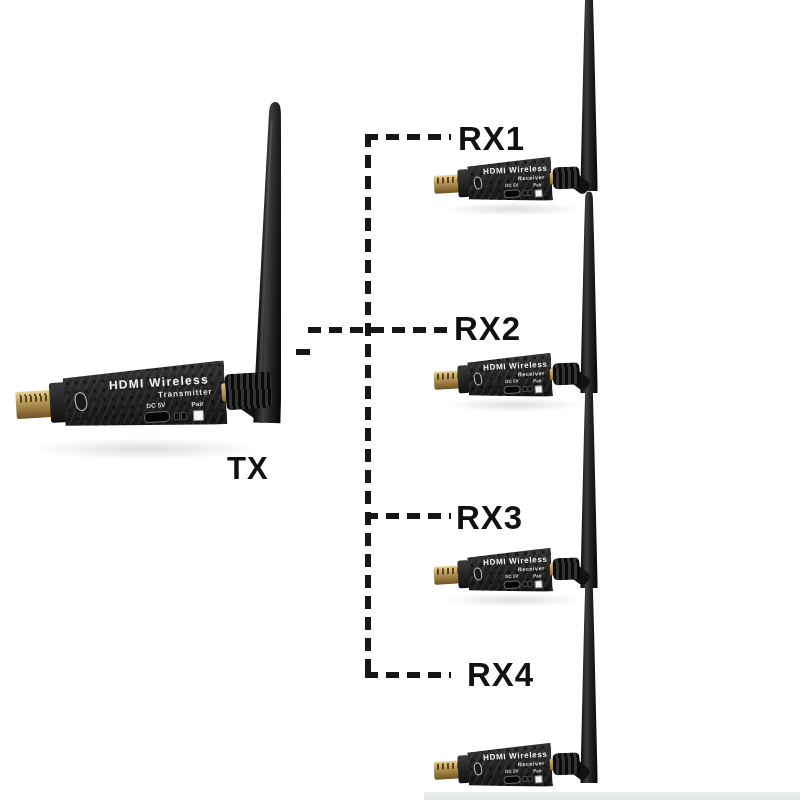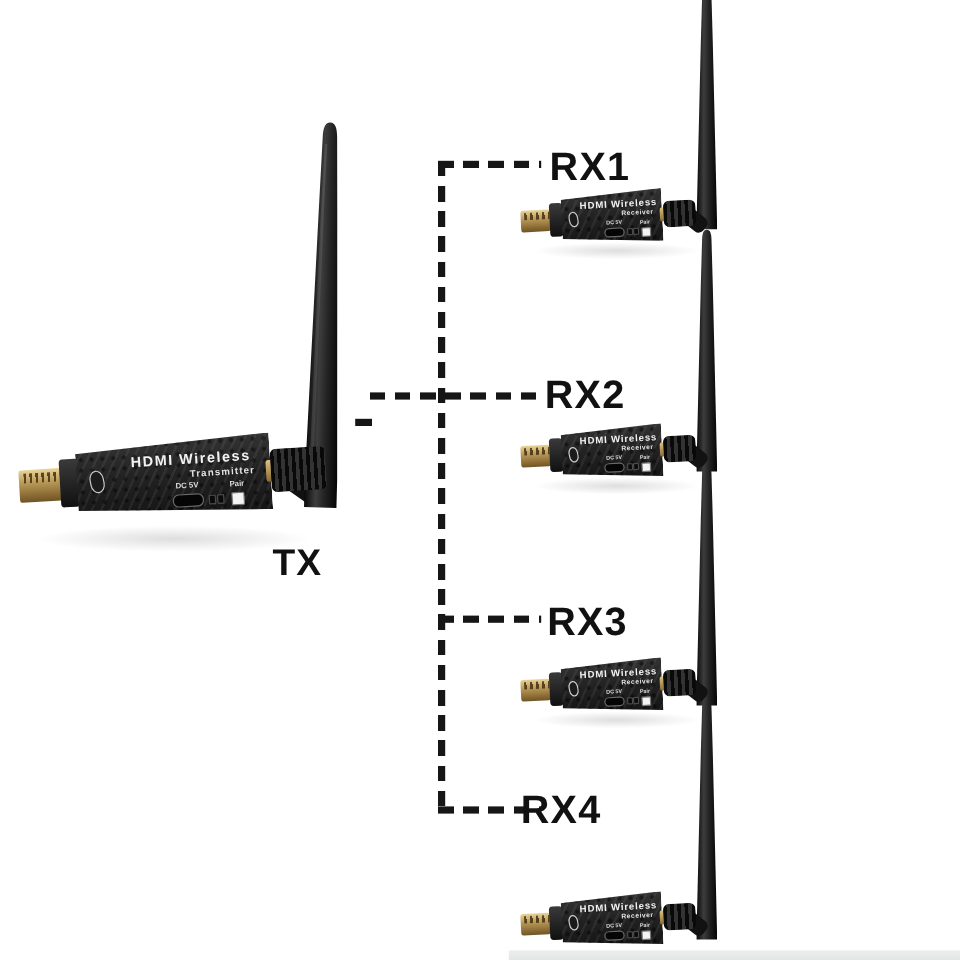--- a/index.html
+++ b/index.html
@@ -57,21 +57,21 @@
   <div class="dash-h" style="left:308px;top:327px;width:143px;"></div>
   <div class="dash-v" style="left:365px;top:134px;height:545px;"></div>
   <div class="dash-h" style="left:365px;top:134px;width:86px;"></div>
   <div class="dash-h" style="left:365px;top:513px;width:86px;"></div>
   <div class="dash-h" style="left:365px;top:672px;width:86px;"></div>
 
   <div class="biglabel txlabel" style="left:227px;top:453px;">TX</div>
   <div class="biglabel" style="left:458px;top:122px;">RX1</div>
   <div class="biglabel" style="left:454px;top:312px;">RX2</div>
   <div class="biglabel" style="left:456px;top:501px;">RX3</div>
-  <div class="biglabel" style="left:434px;top:658px;text-align:center;">RX4</div>
+  <div class="biglabel" style="left:467px;top:658px;text-align:center;">RX4</div>
 
   <svg width="0" height="0" style="position:absolute" aria-hidden="true">
     <defs>
       <linearGradient id="antGrad" x1="0" y1="0" x2="1" y2="0">
         <stop offset="0" stop-color="#0a0a0a"></stop>
         <stop offset="0.35" stop-color="#3d3d3d"></stop>
         <stop offset="0.6" stop-color="#242424"></stop>
         <stop offset="1" stop-color="#050505"></stop>
       </linearGradient>
     </defs>

